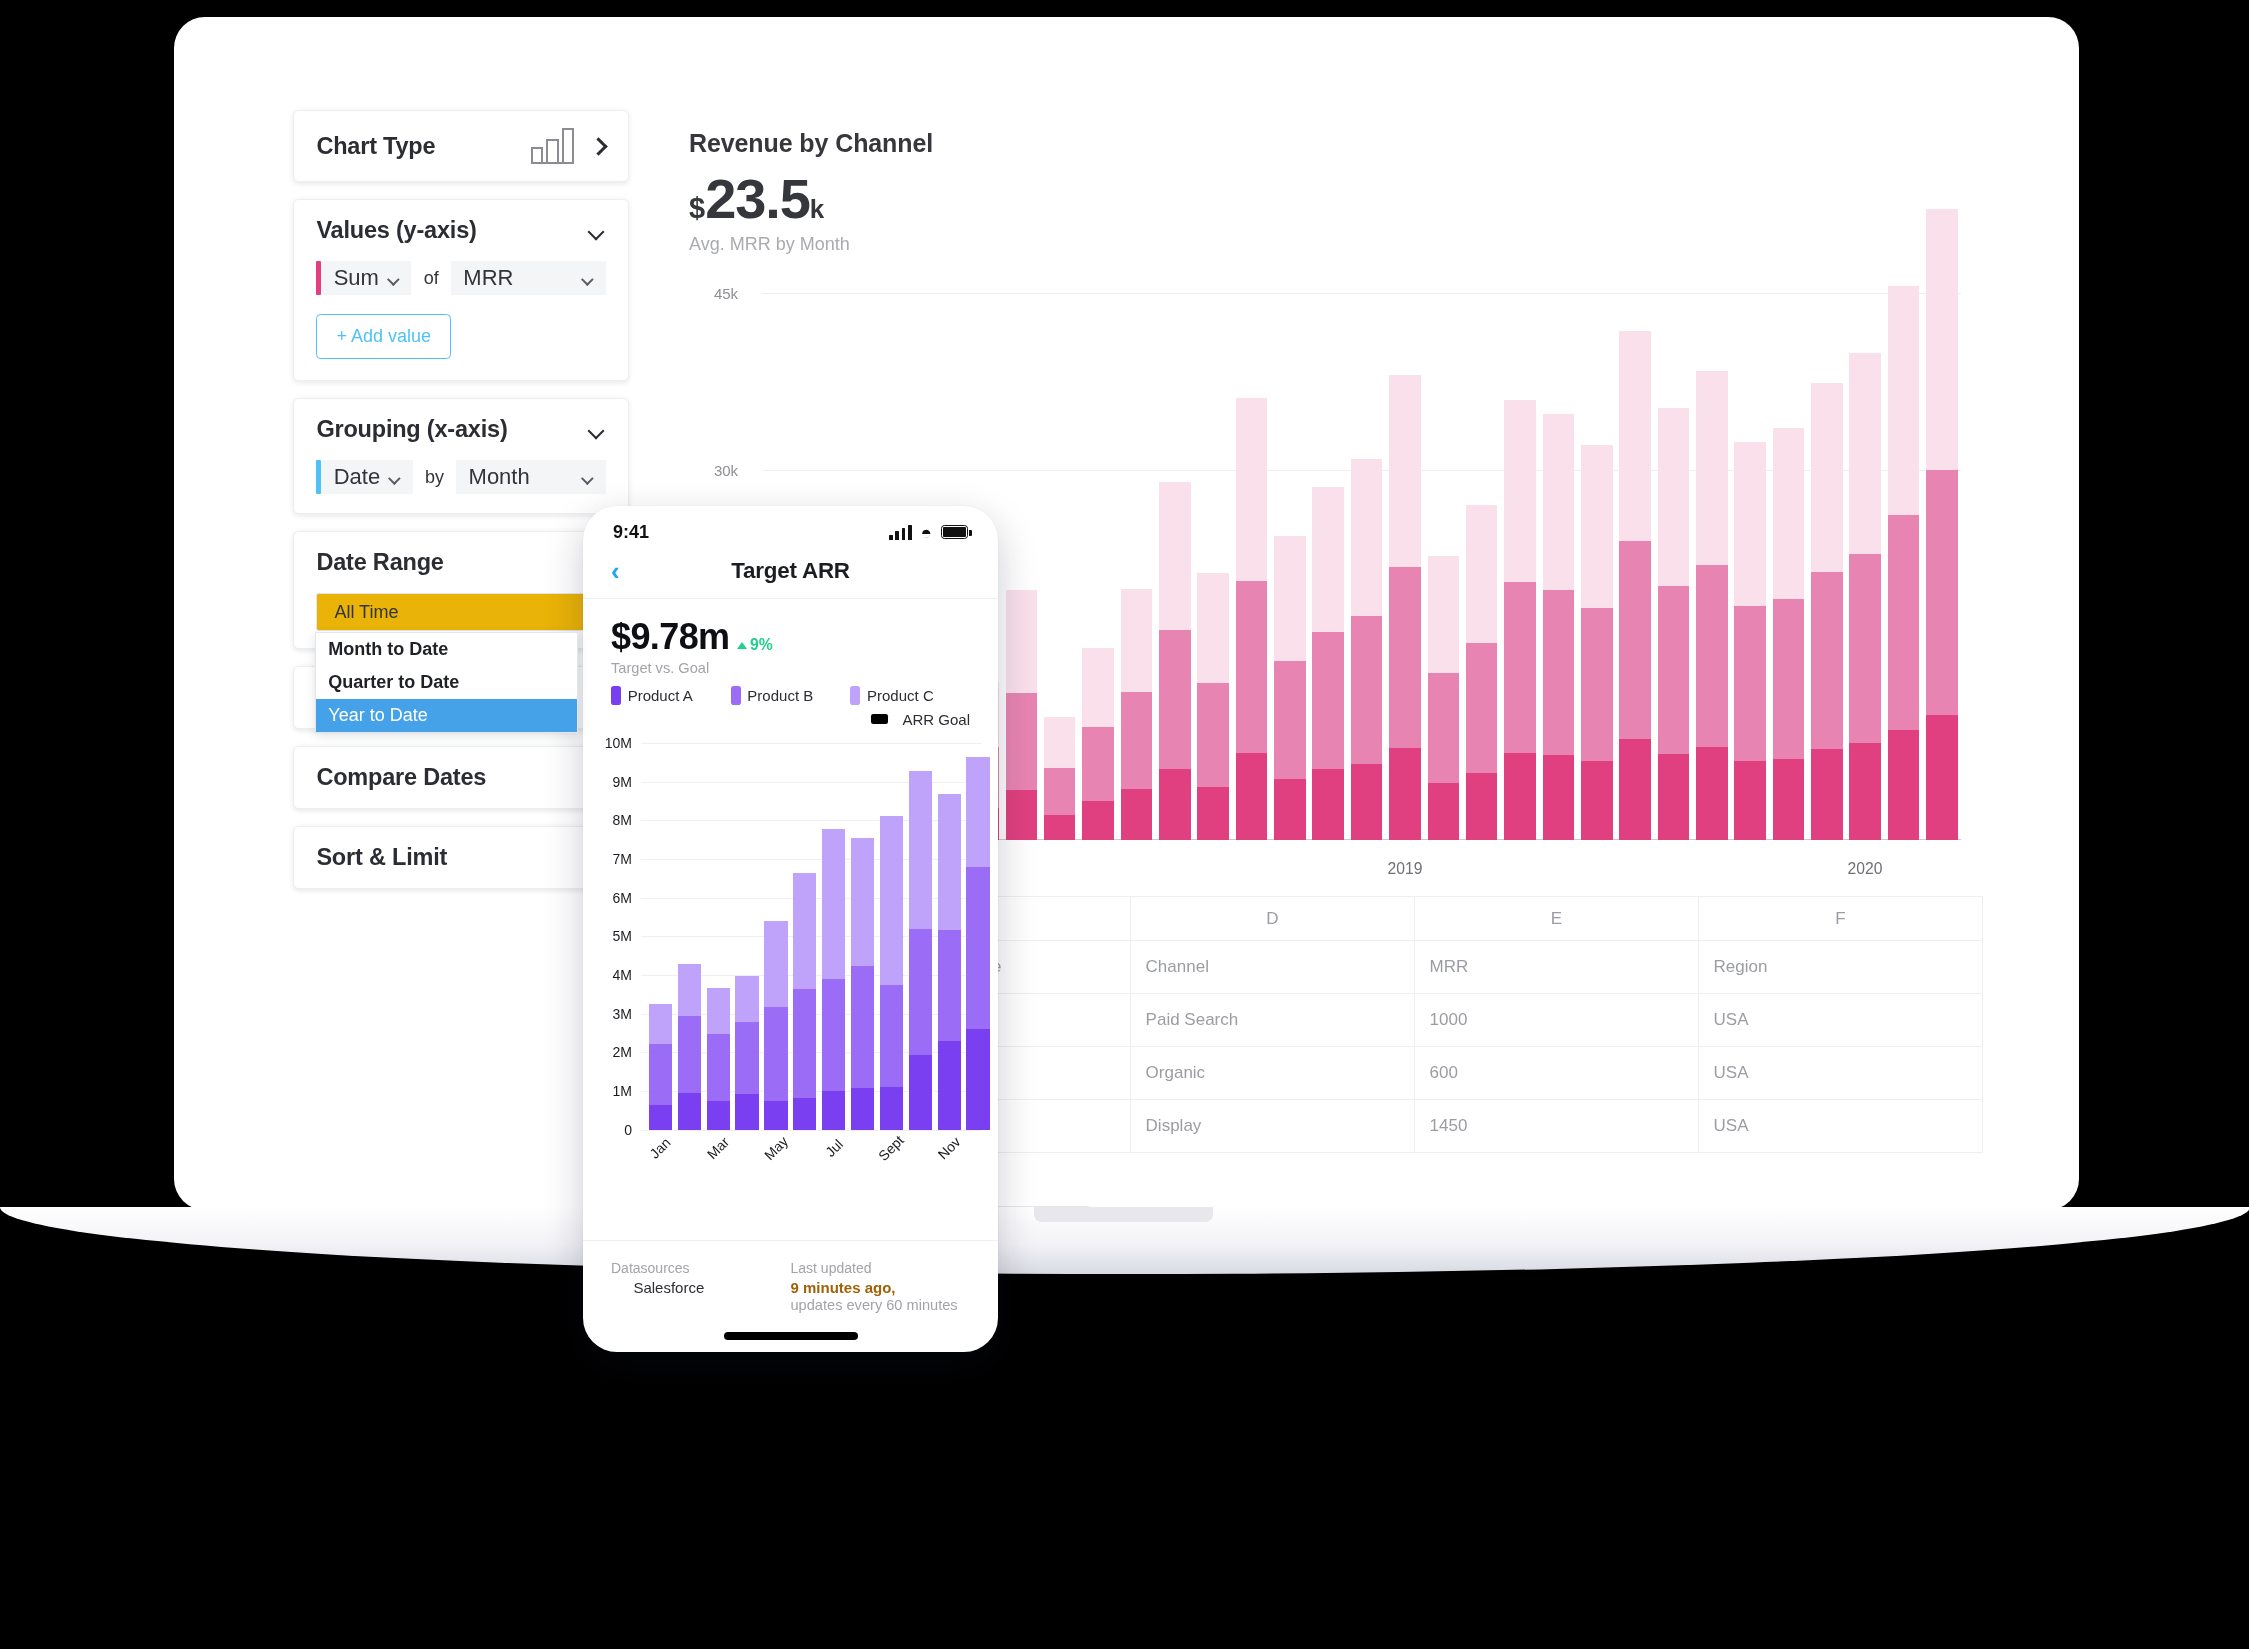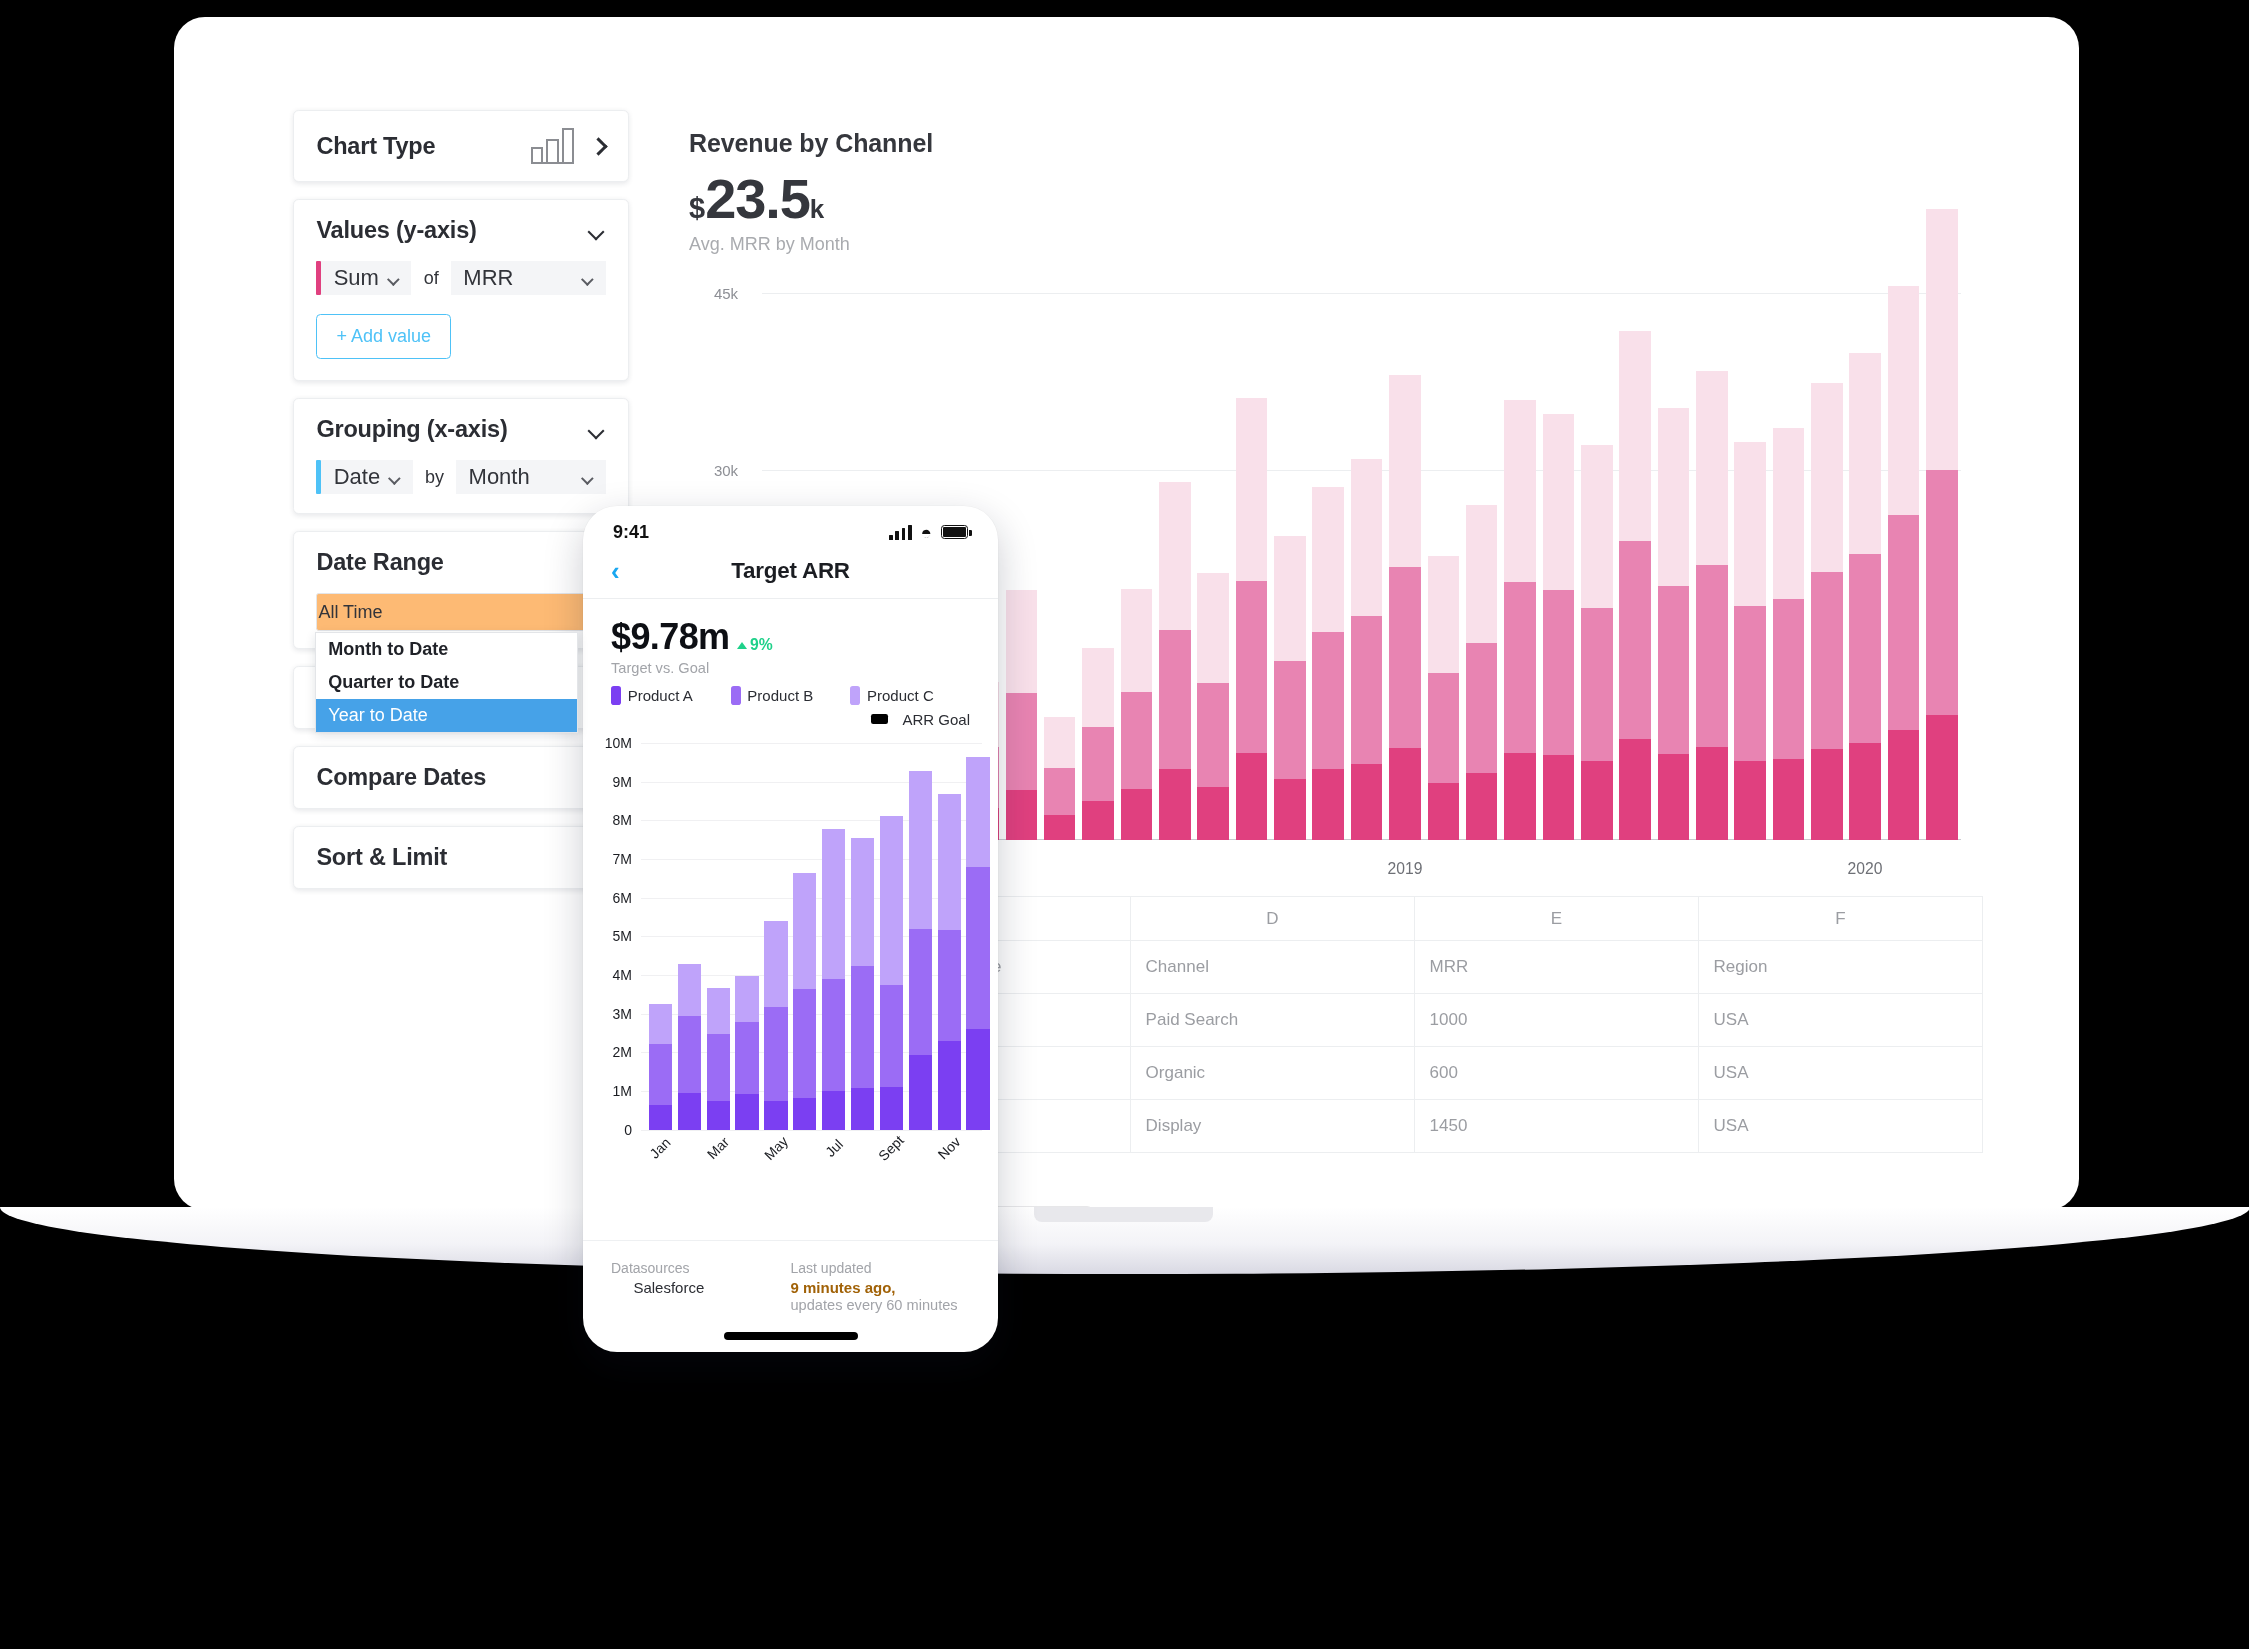--- a/index.html
+++ b/index.html
@@ -98,22 +98,22 @@
     color: #4ec2f7; font-size: 18px; font-weight: 500;
     padding: 11.2px 19px; background: #fff;
   }
 
   
   .date-panel { overflow: visible; }
   .select-box {
     margin: 0 22.4px 17px 22.4px;
     border: 0.6px solid #e3e5e8; border-radius: 2.8px;
     height: 38px; display: flex; align-items: center;
-    padding: 0 1px; font-size: 18px; color: #32343a;
-    background: #fdba74;
+    padding: 0 17px; font-size: 18px; color: #32343a;
+    background: #eab308;
   }
   .dropdown {
     position: absolute; left: 315px; top: 632px;
     width: 263px;
     background: #fff;
     border: 0.6px solid #e3e5e8;
     box-shadow: 0 3.4px 10px rgba(20,30,50,.12);
     z-index: 30;
   }
   .dd-item {

